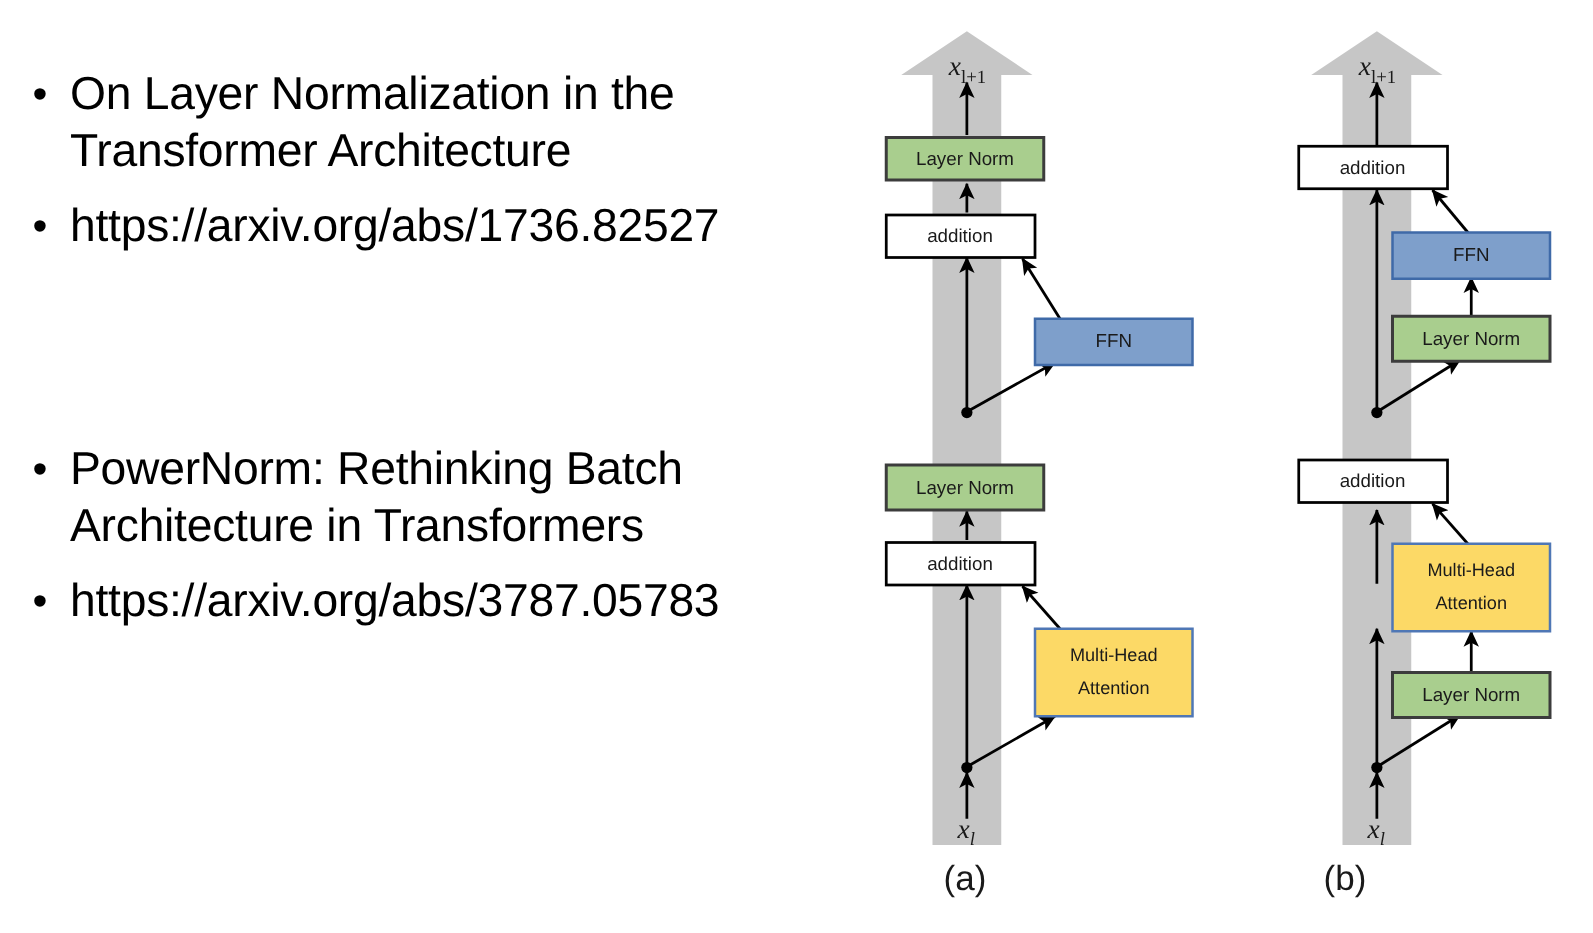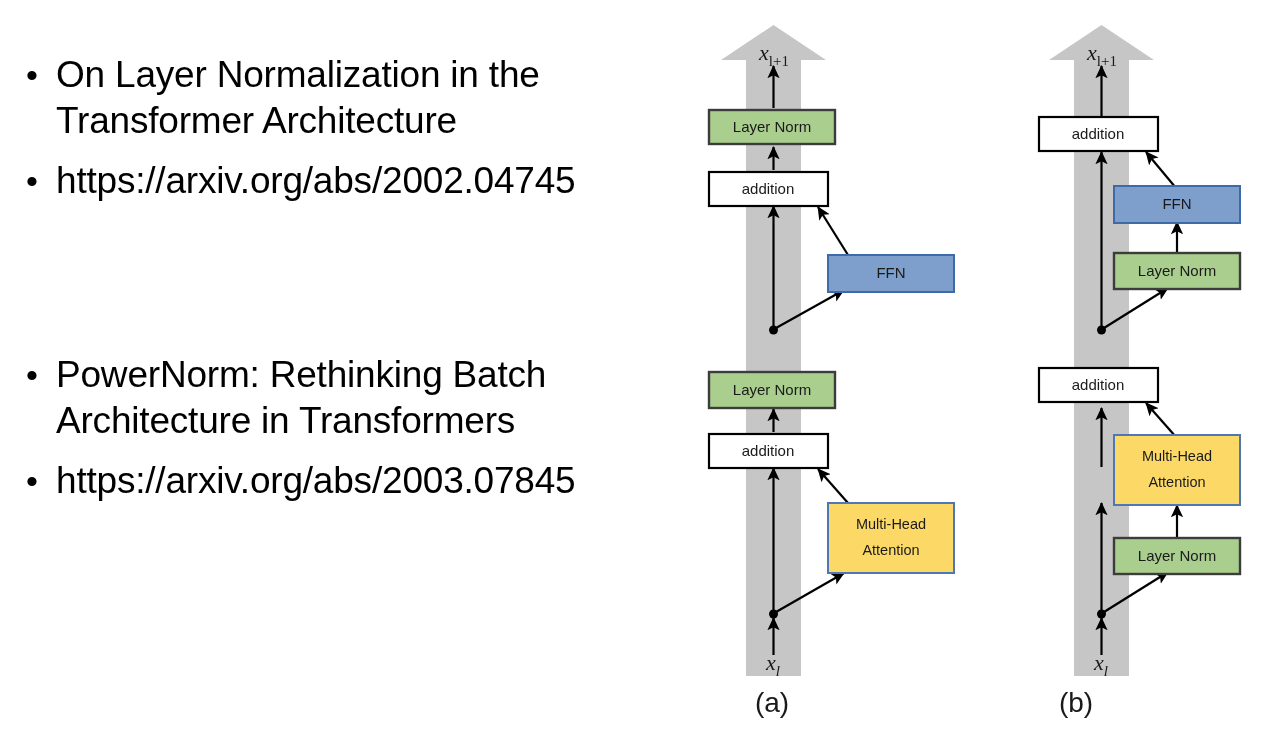--- a/index.html
+++ b/index.html
@@ -116,32 +116,32 @@
 
 <div id="slide-text">
 
   <div class="bullet-group" id="bullet-group-1">
     <div class="bullet">
       <span class="bullet-mark">•</span>
       <span class="bullet-text">On Layer Normalization in the Transformer Architecture</span>
     </div>
     <div class="bullet">
       <span class="bullet-mark">•</span>
-      <span class="bullet-text">https://arxiv.org/abs/2002.04745</span>
+      <span class="bullet-text">https://arxiv.org/abs/1736.82527</span>
     </div>
   </div>
 
   <div class="bullet-group" id="bullet-group-2">
     <div class="bullet">
       <span class="bullet-mark">•</span>
       <span class="bullet-text">PowerNorm: Rethinking Batch Architecture in Transformers</span>
     </div>
     <div class="bullet">
       <span class="bullet-mark">•</span>
-      <span class="bullet-text">https://arxiv.org/abs/2003.07845</span>
+      <span class="bullet-text">https://arxiv.org/abs/3787.05783</span>
     </div>
   </div>
 
 </div>
 
 <div id="diagram">
 <svg width="614" height="746" viewBox="0 0 614 746" xmlns="http://www.w3.org/2000/svg">
 
   <defs>
     <marker id="ah" markerWidth="7" markerHeight="7" refX="5.6" refY="3.2" orient="auto">

